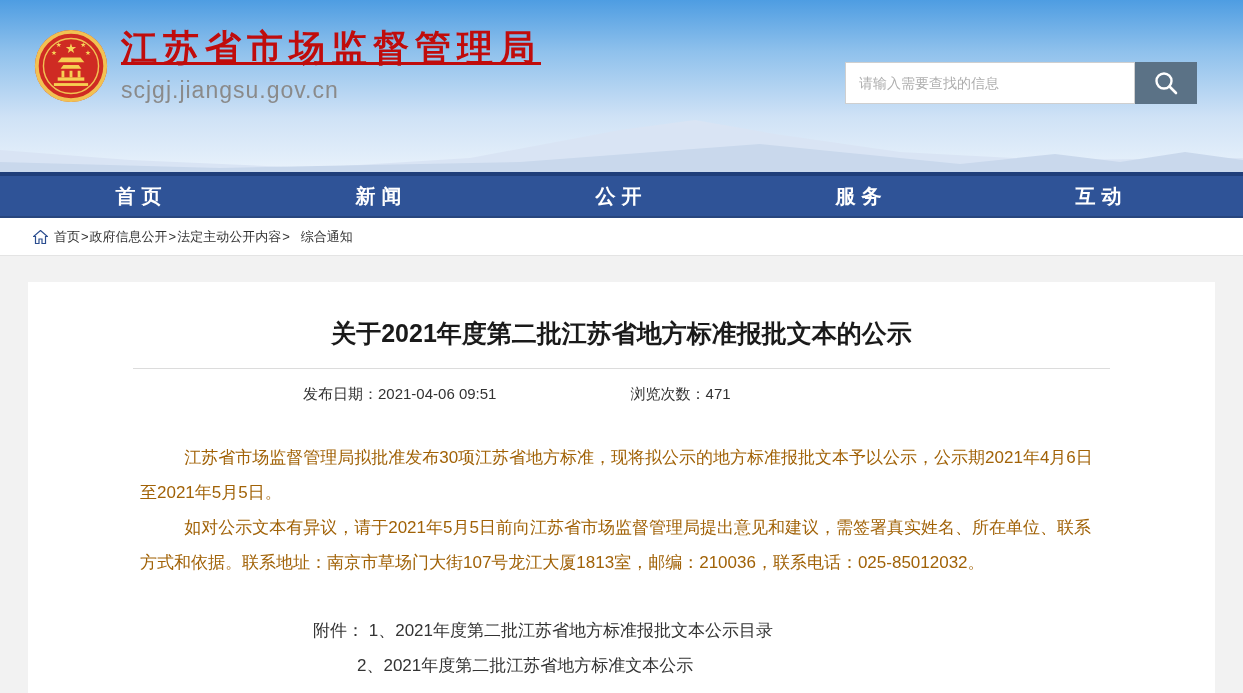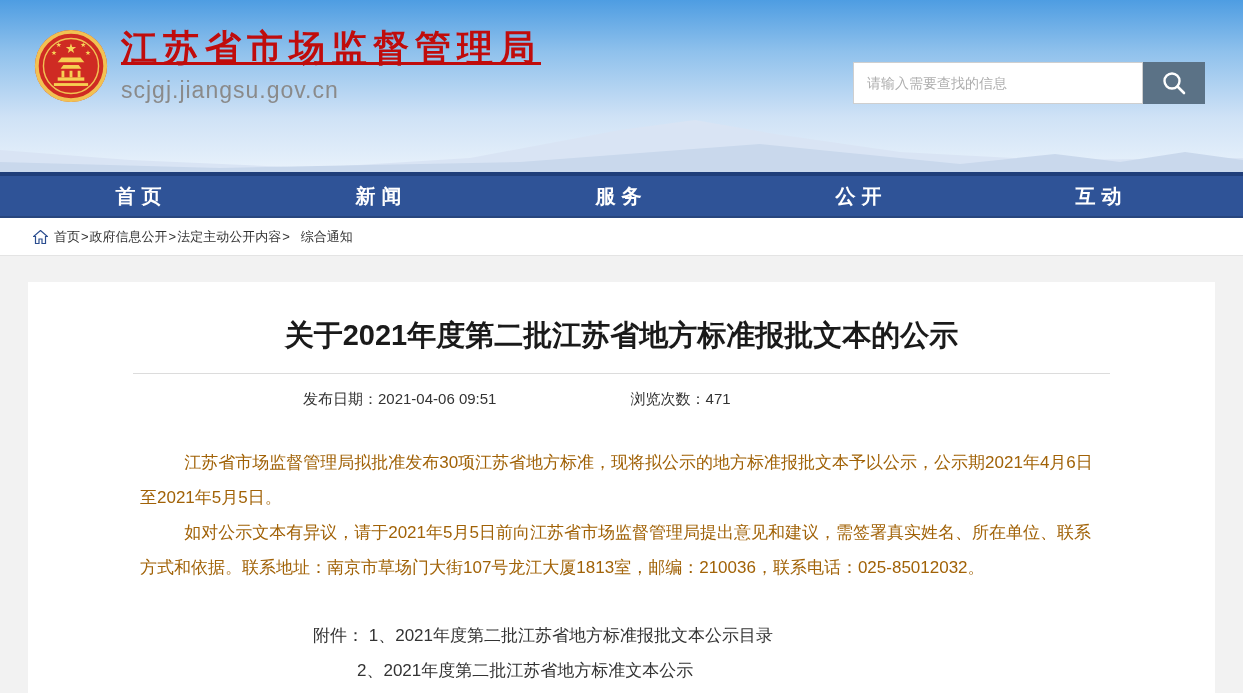--- a/index.html
+++ b/index.html
@@ -21,21 +21,21 @@
   }
   .emblem { width: 76px; height: 76px; display: block; }
   .brand-text { margin-left: 12px; }
   .site-title {
     color: #c00c0c; font-size: 36px; font-weight: bold; letter-spacing: 6px;
     line-height: 1.1;
     text-decoration: underline;
   }
   .site-url { color: #8a8a8a; font-size: 23px; margin-top: 9px; letter-spacing: 1px; }
 
-  .search-box { position: absolute; top: 62px; right: 38px; display: flex; z-index: 2; }
+  .search-box { position: absolute; top: 62px; right: 46px; display: flex; z-index: 2; }
   .search-input {
     width: 290px; height: 42px; border: 1px solid #cfcfcf; background: #fff;
     font-size: 14px; padding: 0 13px; color: #555; outline: none;
   }
   .search-input::placeholder { color: #aeaeae; }
   .search-btn {
     width: 62px; height: 42px; border: none; background: #5b7286;
     display: flex; align-items: center; justify-content: center; cursor: pointer;
   }
 
@@ -61,21 +61,21 @@
   .crumb { cursor: pointer; }
   .crumb-current { cursor: default; margin-left: 10px; }
   .crumb-sep { margin: 0 1px; }
 
   
   .page-main { padding: 26px 28px 0; }
   .card { background: #fff; min-height: 500px; }
   .card-inner { width: 977px; margin: 0 auto; }
   .article-title {
     padding-top: 36px; text-align: center;
-    font-size: 29px; font-weight: bold; color: #1a1a1a; line-height: 1.2;
+    font-size: 25px; font-weight: bold; color: #1a1a1a; line-height: 1.2;
   }
   .title-divider { border: none; border-top: 1px solid #dcdcdc; margin-top: 20px; }
   .meta-row { margin-top: 16px; font-size: 15px; color: #333; padding-left: 170px; }
   .meta-views { margin-left: 130px; }
 
   .article-body {
     width: 963px; margin: 36px auto 0;
     font-size: 17px; color: #a16207; line-height: 35px;
   }
   .article-body p { text-indent: 2.6em; }
@@ -125,22 +125,22 @@
         <line x1="16.5" y1="16.5" x2="23" y2="23" stroke="#ffffff" stroke-width="2.6" stroke-linecap="round"></line>
       </svg>
     </button>
   </div>
 </header>
 
 <nav class="main-nav">
   <div class="nav-inner">
     <div class="nav-item">首页</div>
     <div class="nav-item">新闻</div>
+    <div class="nav-item">公开</div>
     <div class="nav-item">服务</div>
-    <div class="nav-item">公开</div>
     <div class="nav-item">互动</div>
   </div>
 </nav>
 
 <div class="crumb-bar">
   <svg class="home-icon" viewBox="0 0 15 14">
     <path d="M7.5 0.5 L14.5 6.5 L12.5 6.5 L12.5 13.5 L9 13.5 L9 9 L6 9 L6 13.5 L2.5 13.5 L2.5 6.5 L0.5 6.5 Z" fill="none" stroke="#2a4d8f" stroke-width="1.2"></path>
   </svg>
   <span class="crumb">首页</span>
   <span class="crumb-sep">&gt;</span>

